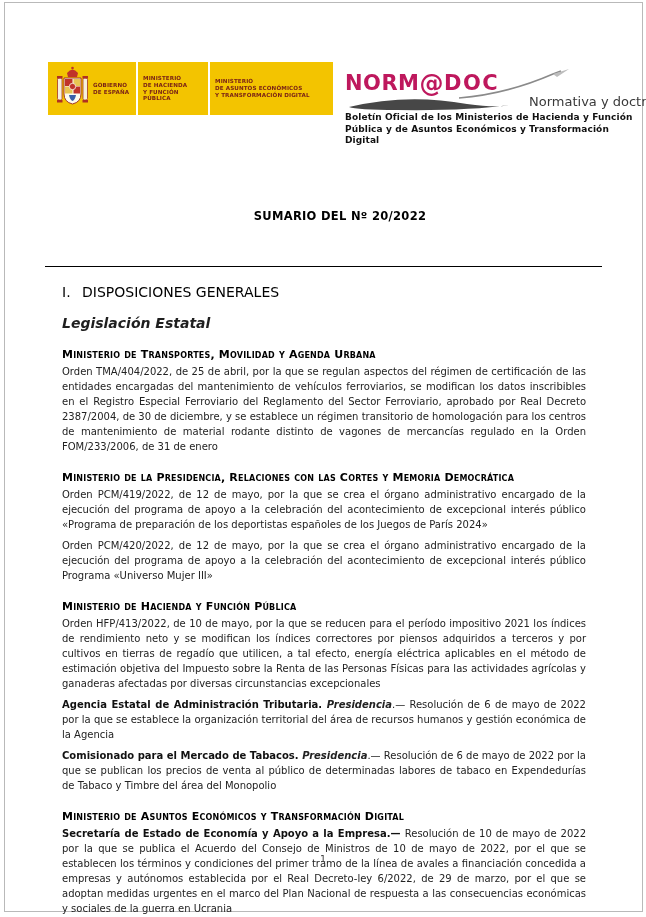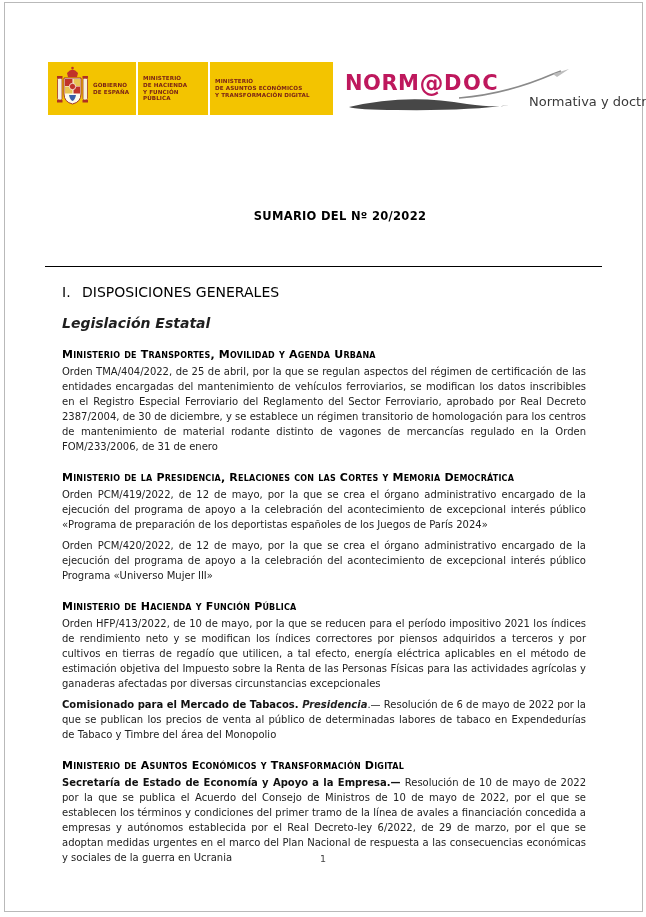--- a/index.html
+++ b/index.html
@@ -141,40 +141,45 @@
         <path d="M96 6 L 112 1 L 100 9 Z" fill="#bdbdbd"></path>
       </svg>
     </span>
     <span class="tagline">Normativa y doctrina</span>
     <span class="shadow-ellipse">
       <svg width="165" height="14" viewBox="0 0 165 14">
         <path d="M2 10 Q 60 -4 120 7 Q 150 11 162 8 Q 120 14 50 13 Q 10 13 2 10 Z" fill="#474747"></path>
       </svg>
     </span>
   </div>
+  <div class="mast-subtitle">
+    <div>Boletín Oficial de los Ministerios de Hacienda y Función</div>
+    <div>Pública y de Asuntos Económicos y Transformación Digital</div>
+  </div>
 </div>
 
 <div class="sum-title">SUMARIO DEL Nº 20/2022</div>
 <div class="rule"></div>
 
 <div class="content">
 
   <div class="sec-heading"><span class="num">I.</span><span>DISPOSICIONES GENERALES</span></div>
 
   <div class="subheading">Legislación Estatal</div>
 
   <div class="ministry">Ministerio de Transportes, Movilidad y Agenda Urbana</div>
   <p class="entry"><b></b><span class="bi"></span><span></span><span>Orden TMA/404/2022, de 25 de abril, por la que se regulan aspectos del régimen de certificación de las entidades encargadas del mantenimiento de vehículos ferroviarios, se modifican los datos inscribibles en el Registro Especial Ferroviario del Reglamento del Sector Ferroviario, aprobado por Real Decreto 2387/2004, de 30 de diciembre, y se establece un régimen transitorio de homologación para los centros de mantenimiento de material rodante distinto de vagones de mercancías regulado en la Orden FOM/233/2006, de 31 de enero</span></p>
 
   <div class="ministry">Ministerio de la Presidencia, Relaciones con las Cortes y Memoria Democrática</div>
   <p class="entry"><b></b><span class="bi"></span><span></span><span>Orden PCM/419/2022, de 12 de mayo, por la que se crea el órgano administrativo encargado de la ejecución del programa de apoyo a la celebración del acontecimiento de excepcional interés público «Programa de preparación de los deportistas españoles de los Juegos de París 2024»</span></p>
   <p class="entry"><b></b><span class="bi"></span><span></span><span>Orden PCM/420/2022, de 12 de mayo, por la que se crea el órgano administrativo encargado de la ejecución del programa de apoyo a la celebración del acontecimiento de excepcional interés público Programa «Universo Mujer III»</span></p>
 
   <div class="ministry">Ministerio de Hacienda y Función Pública</div>
   <p class="entry"><b></b><span class="bi"></span><span></span><span>Orden HFP/413/2022, de 10 de mayo, por la que se reducen para el período impositivo 2021 los índices de rendimiento neto y se modifican los índices correctores por piensos adquiridos a terceros y por cultivos en tierras de regadío que utilicen, a tal efecto, energía eléctrica aplicables en el método de estimación objetiva del Impuesto sobre la Renta de las Personas Físicas para las actividades agrícolas y ganaderas afectadas por diversas circunstancias excepcionales</span></p>
+  <p class="entry"><b>Agencia Estatal de Administración Tributaria. </b><span class="bi">Presidencia</span><span>.— </span><span>Resolución de 6 de mayo de 2022 por la que se establece la organización territorial del área de recursos humanos y gestión económica de la Agencia</span></p>
   <p class="entry"><b>Comisionado para el Mercado de Tabacos. </b><span class="bi">Presidencia</span><span>.— </span><span>Resolución de 6 de mayo de 2022 por la que se publican los precios de venta al público de determinadas labores de tabaco en Expendedurías de Tabaco y Timbre del área del Monopolio</span></p>
 
   <div class="ministry">Ministerio de Asuntos Económicos y Transformación Digital</div>
   <p class="entry"><b>Secretaría de Estado de Economía y Apoyo a la Empresa.— </b><span class="bi"></span><span></span><span>Resolución de 10 de mayo de 2022 por la que se publica el Acuerdo del Consejo de Ministros de 10 de mayo de 2022, por el que se establecen los términos y condiciones del primer tramo de la línea de avales a financiación concedida a empresas y autónomos establecida por el Real Decreto-ley 6/2022, de 29 de marzo, por el que se adoptan medidas urgentes en el marco del Plan Nacional de respuesta a las consecuencias económicas y sociales de la guerra en Ucrania</span></p>
 
 </div>
 
 <div class="page-num">1</div>
 
 </body></html>

